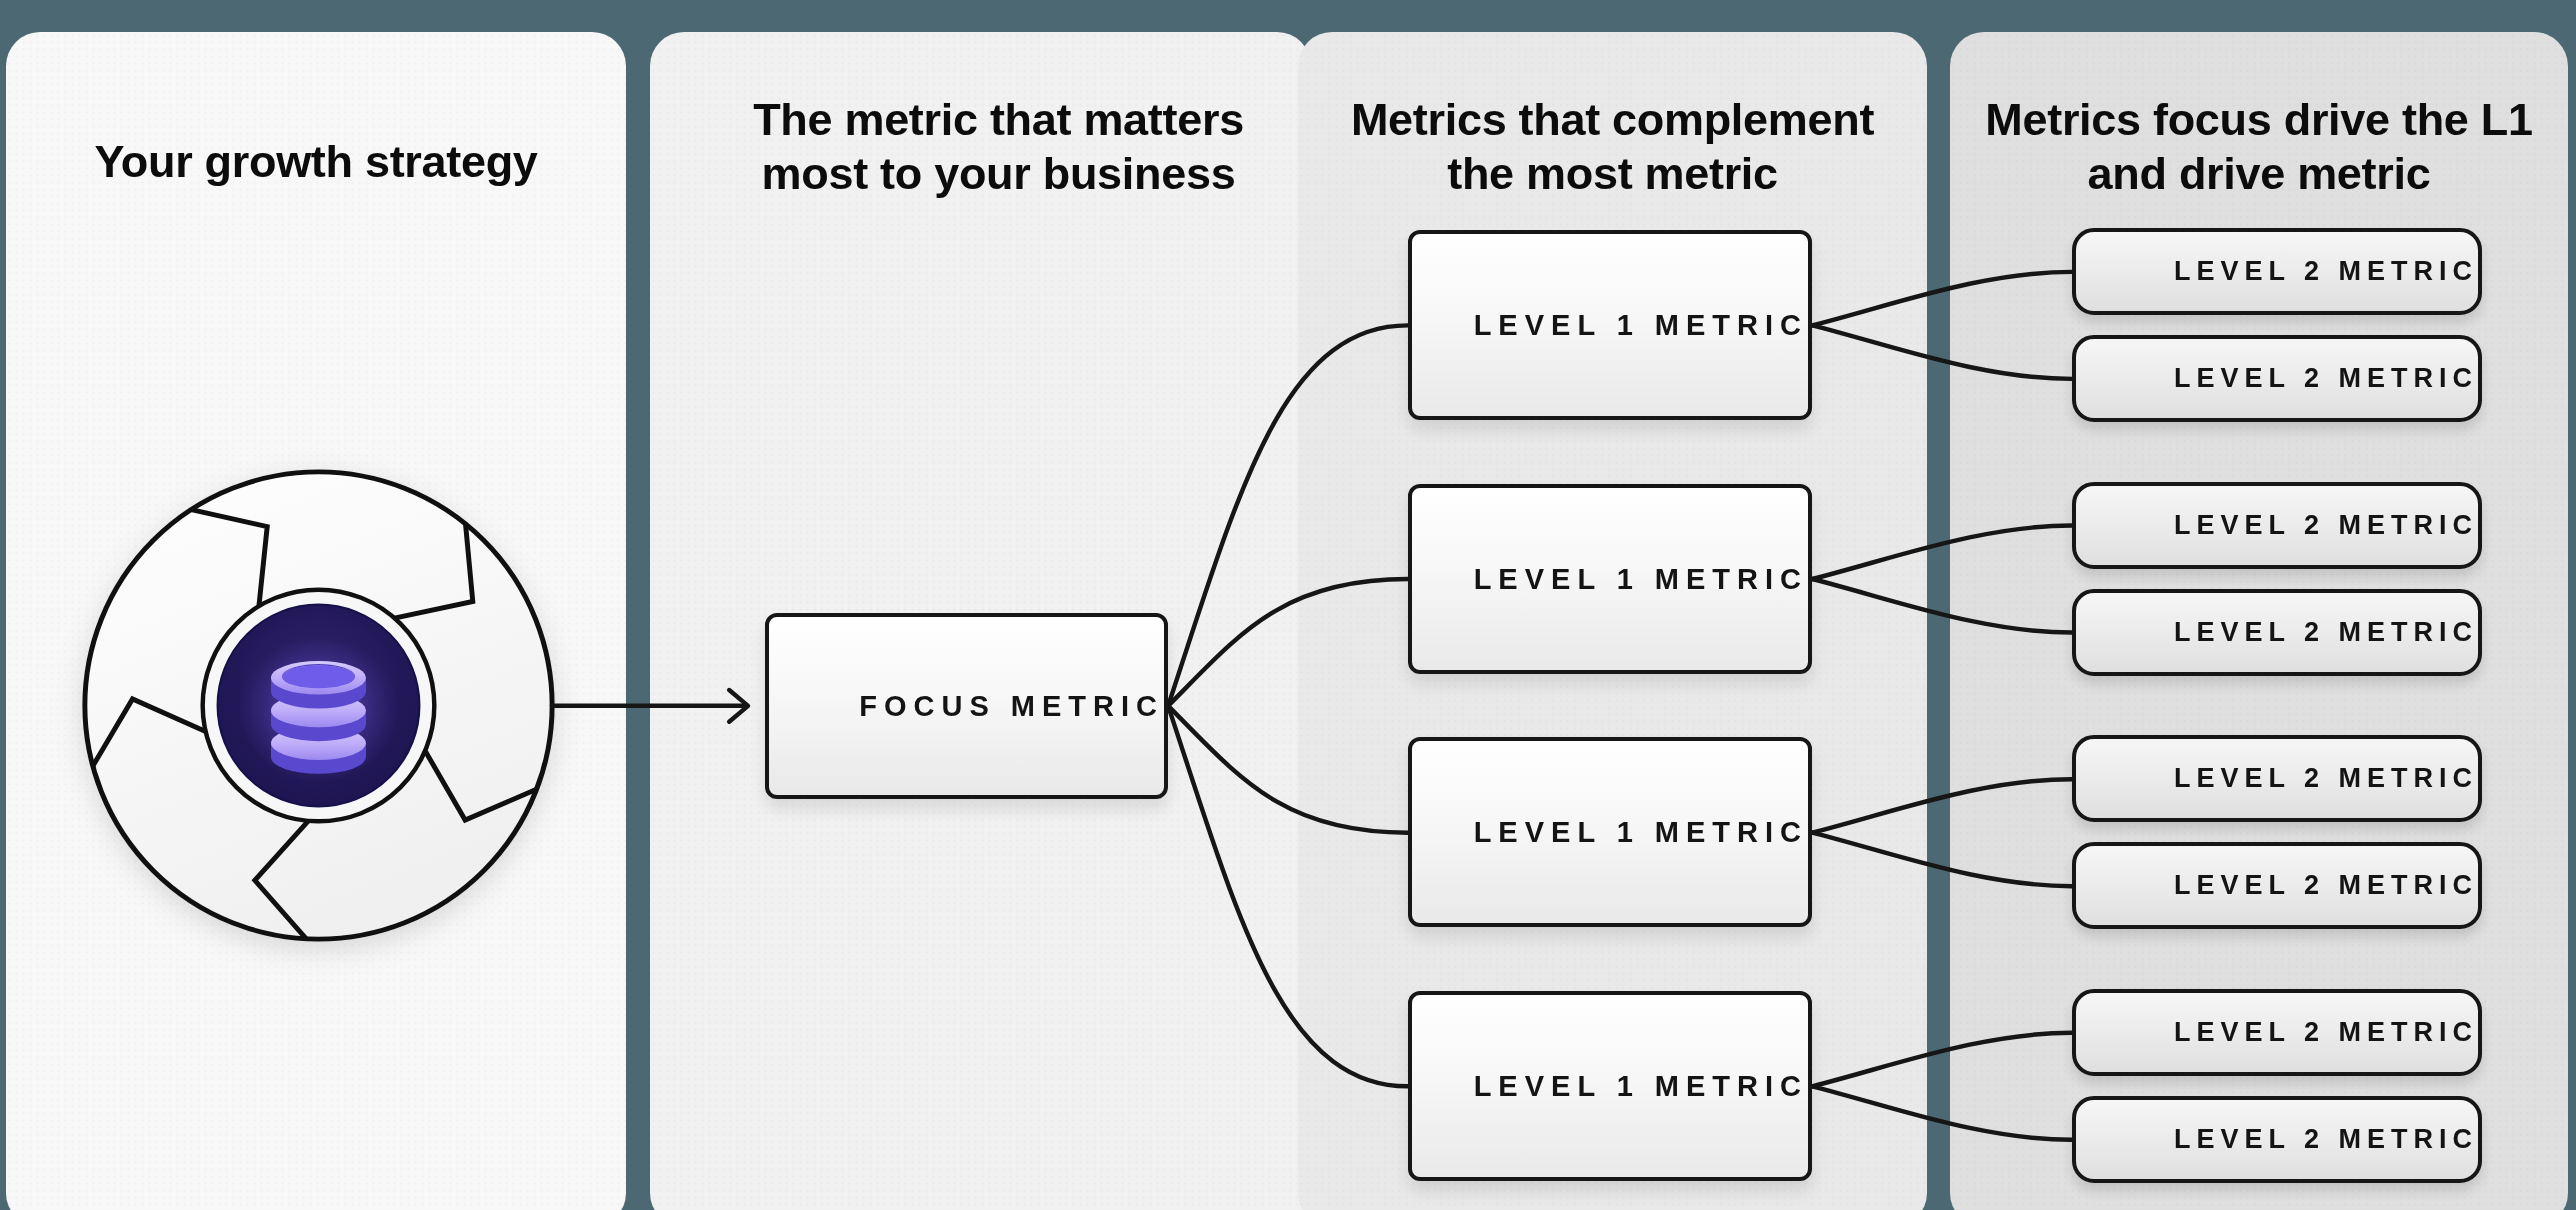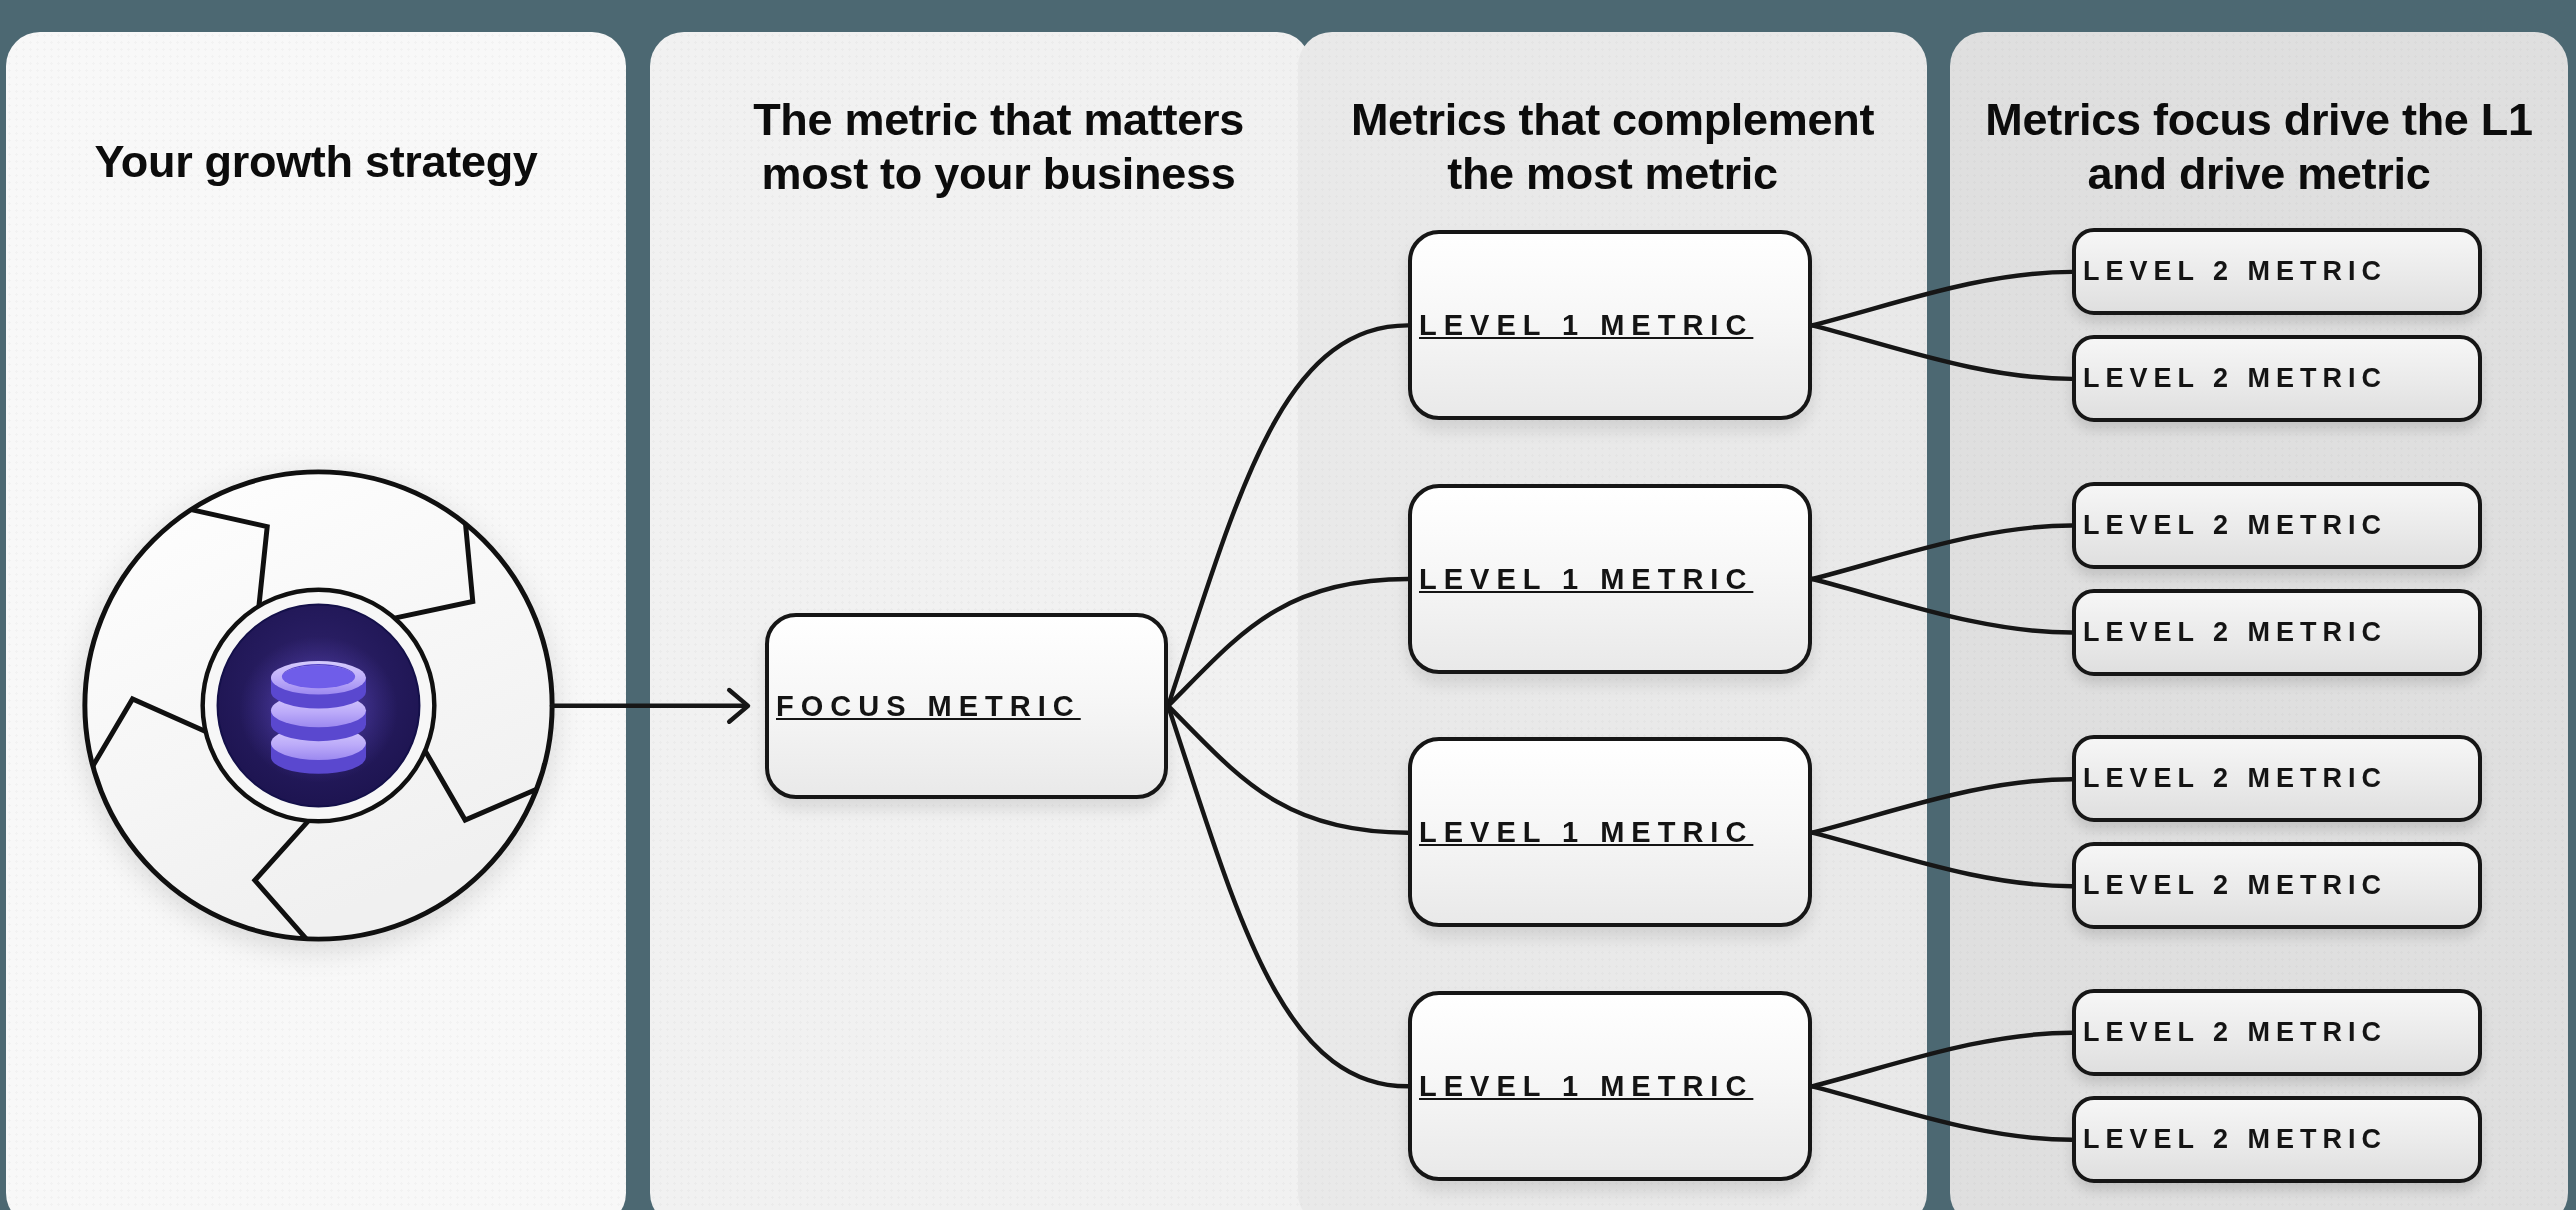--- a/index.html
+++ b/index.html
@@ -18,26 +18,26 @@
                font-size:45px;line-height:1.2;font-weight:700;color:#0c0c0c;
                letter-spacing:-0.3px;}
   .panel-1 .panel-title{margin-top:103px;}
   .panel-title .line{display:block;}
   
   .connectors{position:absolute;left:0;top:0;width:2576px;height:1211px;
               z-index:2;pointer-events:none;}
   .connectors path{fill:none;stroke:#161616;stroke-width:4.5px;
                    stroke-linecap:round;stroke-linejoin:round;}
   
-  .node{position:absolute;z-index:3;display:flex;align-items:center;justify-content:flex-start;
+  .node{position:absolute;z-index:3;display:flex;align-items:center;justify-content:flex-end;
         box-sizing:border-box;border:4.5px solid #161616;font-weight:700;color:#141414;
         text-indent:7px;}
-  .node-big{border-radius:31px;font-size:29px;letter-spacing:7px;
+  .node-big{border-radius:12px;font-size:29px;letter-spacing:7px;
         background:linear-gradient(180deg,#ffffff 0%,#f7f7f7 45%,#e9e9e9 100%);
-        box-shadow:0 10px 16px rgba(0,0,0,.10);text-decoration:underline;}
+        box-shadow:0 10px 16px rgba(0,0,0,.10);}
   .node-l2{border-radius:22px;font-size:27px;letter-spacing:6px;
         background:linear-gradient(180deg,#f6f6f6 0%,#eaeaea 55%,#dfdfdf 100%);
         box-shadow:0 8px 12px rgba(0,0,0,.12);}
   .focus-node{left:765px;top:583px;width:403px;height:186px;}
   .l1-0{left:1408px;top:200px;width:404px;height:190px;}
   .l1-1{left:1408px;top:454px;width:404px;height:190px;}
   .l1-2{left:1408px;top:707px;width:404px;height:190px;}
   .l1-3{left:1408px;top:961px;width:404px;height:190px;}
   .l2-0{left:2072px;top:198px;width:410px;height:87px;}
   .l2-1{left:2072px;top:305px;width:410px;height:87px;}

